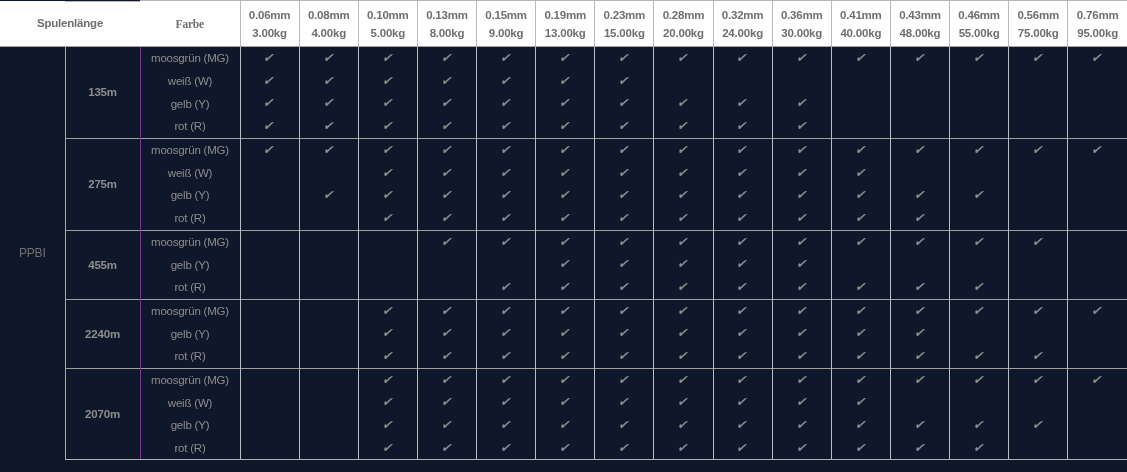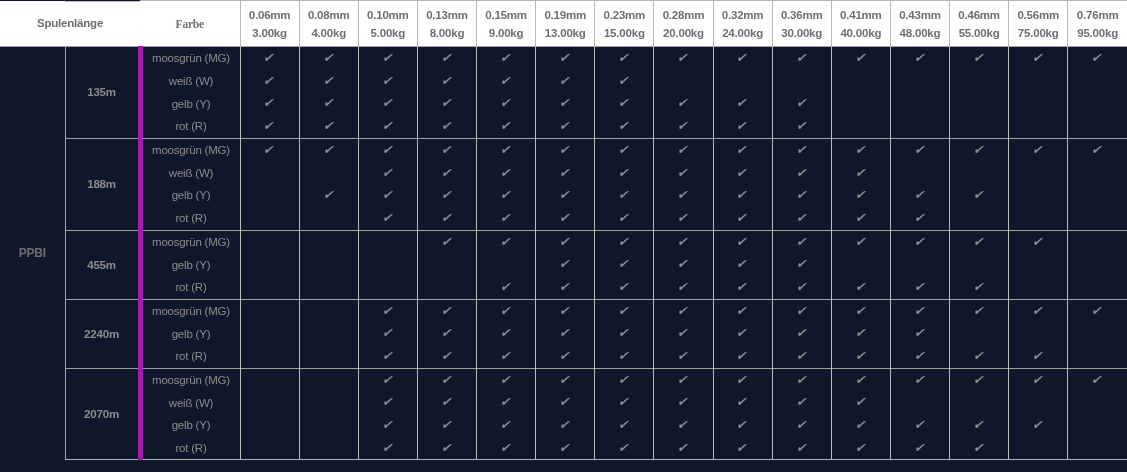--- a/index.html
+++ b/index.html
@@ -46,26 +46,26 @@
   tbody td {
     height: 22.7px;
     font-size: 11.5px;
     color: #8d8d8d;
     text-align: center;
     vertical-align: middle;
     letter-spacing: -0.2px;
   }
   td.ppbi {
     border: none;
-    font-weight: bold;
+    font-weight: normal;
     font-size: 12px;
     color: #6f6f6f;
   }
   td.len   { border-left: 1px solid #a9a9a9; font-weight: bold; }
-  td.clr   { border-left: 5px solid #a21caf; }
+  td.clr   { border-left: 1px solid #a21caf; }
   td.chk   { border-left: 1px solid #bdbdbd; }
   td.grp-top { border-top: 1px solid #9f9f9f; }
   td.grp-bottom, tbody tr.last-row td { border-bottom: 1px solid #b2b2b2; }
 
   .tick {
     display: inline-block;
     transform: skewX(-14deg);
     font-size: 12.5px;
     color: #8d8d8d;
     line-height: 1;
@@ -231,21 +231,21 @@
           <td class="chk"><span class="tick">✔</span></td>
           <td class="chk"><span class="tick">✔</span></td>
           <td class="chk"><span class="tick">✔</span></td>
           <td class="chk"></td>
           <td class="chk"></td>
           <td class="chk"></td>
           <td class="chk"></td>
           <td class="chk"></td>
         </tr>
         <tr>
-          <td class="len grp-top" rowspan="4">188m</td>
+          <td class="len grp-top" rowspan="4">275m</td>
           <td class="clr grp-top">moosgrün (MG)</td>
           <td class="chk grp-top"><span class="tick">✔</span></td>
           <td class="chk grp-top"><span class="tick">✔</span></td>
           <td class="chk grp-top"><span class="tick">✔</span></td>
           <td class="chk grp-top"><span class="tick">✔</span></td>
           <td class="chk grp-top"><span class="tick">✔</span></td>
           <td class="chk grp-top"><span class="tick">✔</span></td>
           <td class="chk grp-top"><span class="tick">✔</span></td>
           <td class="chk grp-top"><span class="tick">✔</span></td>
           <td class="chk grp-top"><span class="tick">✔</span></td>

